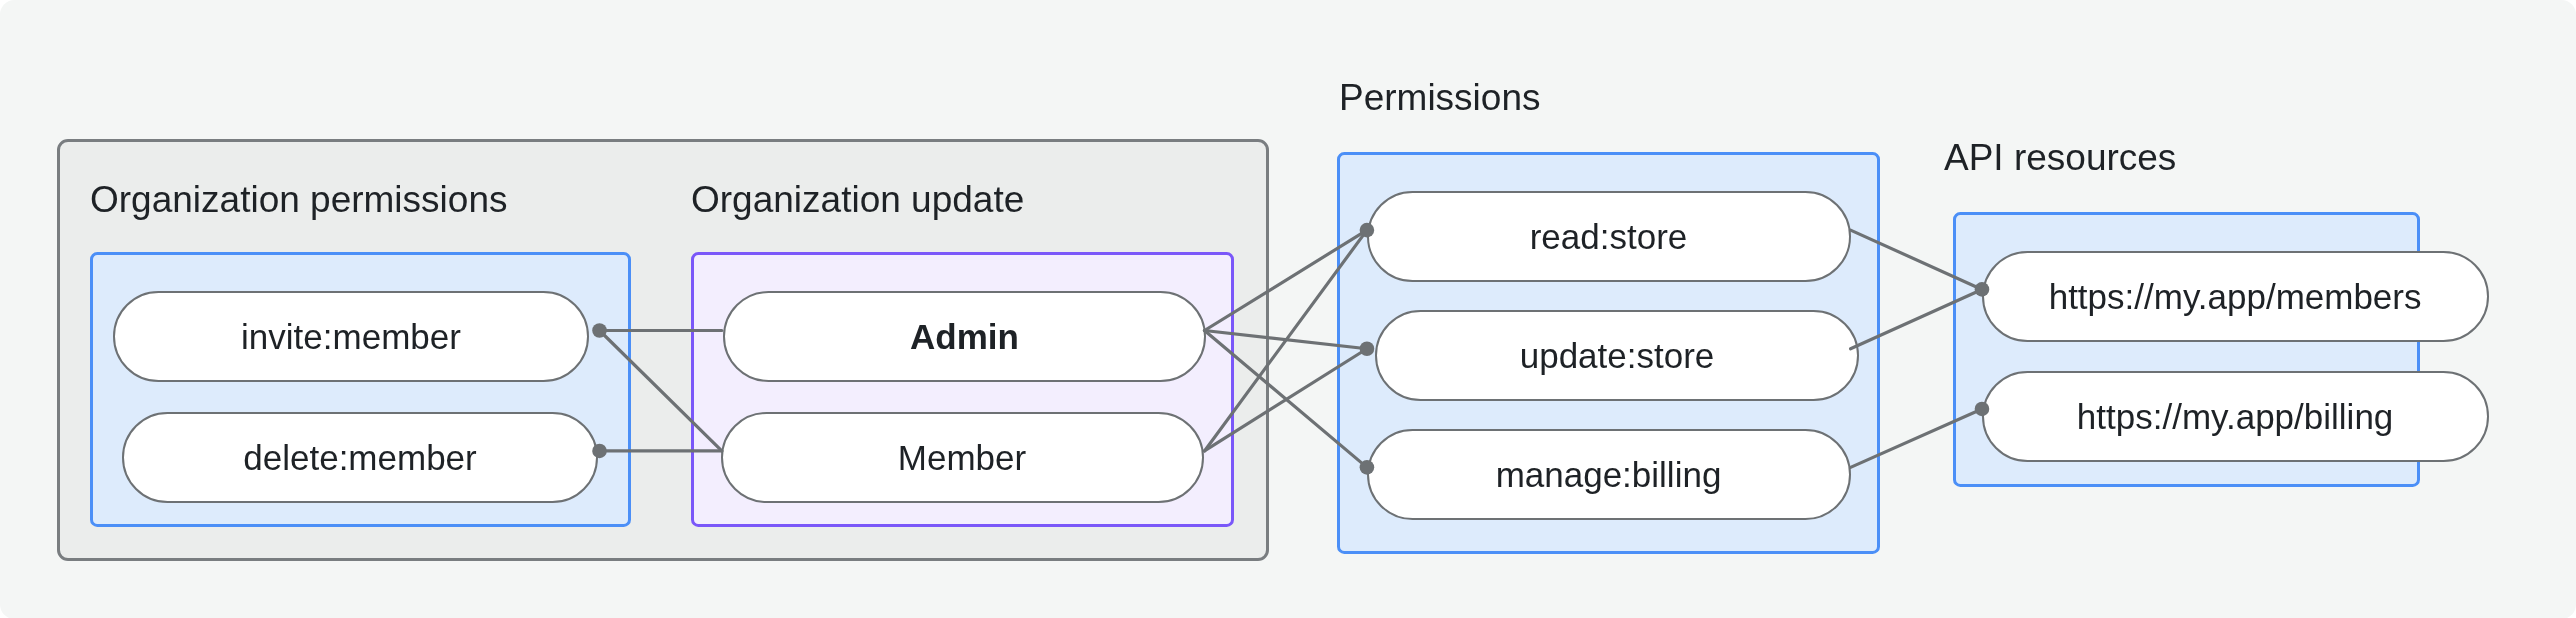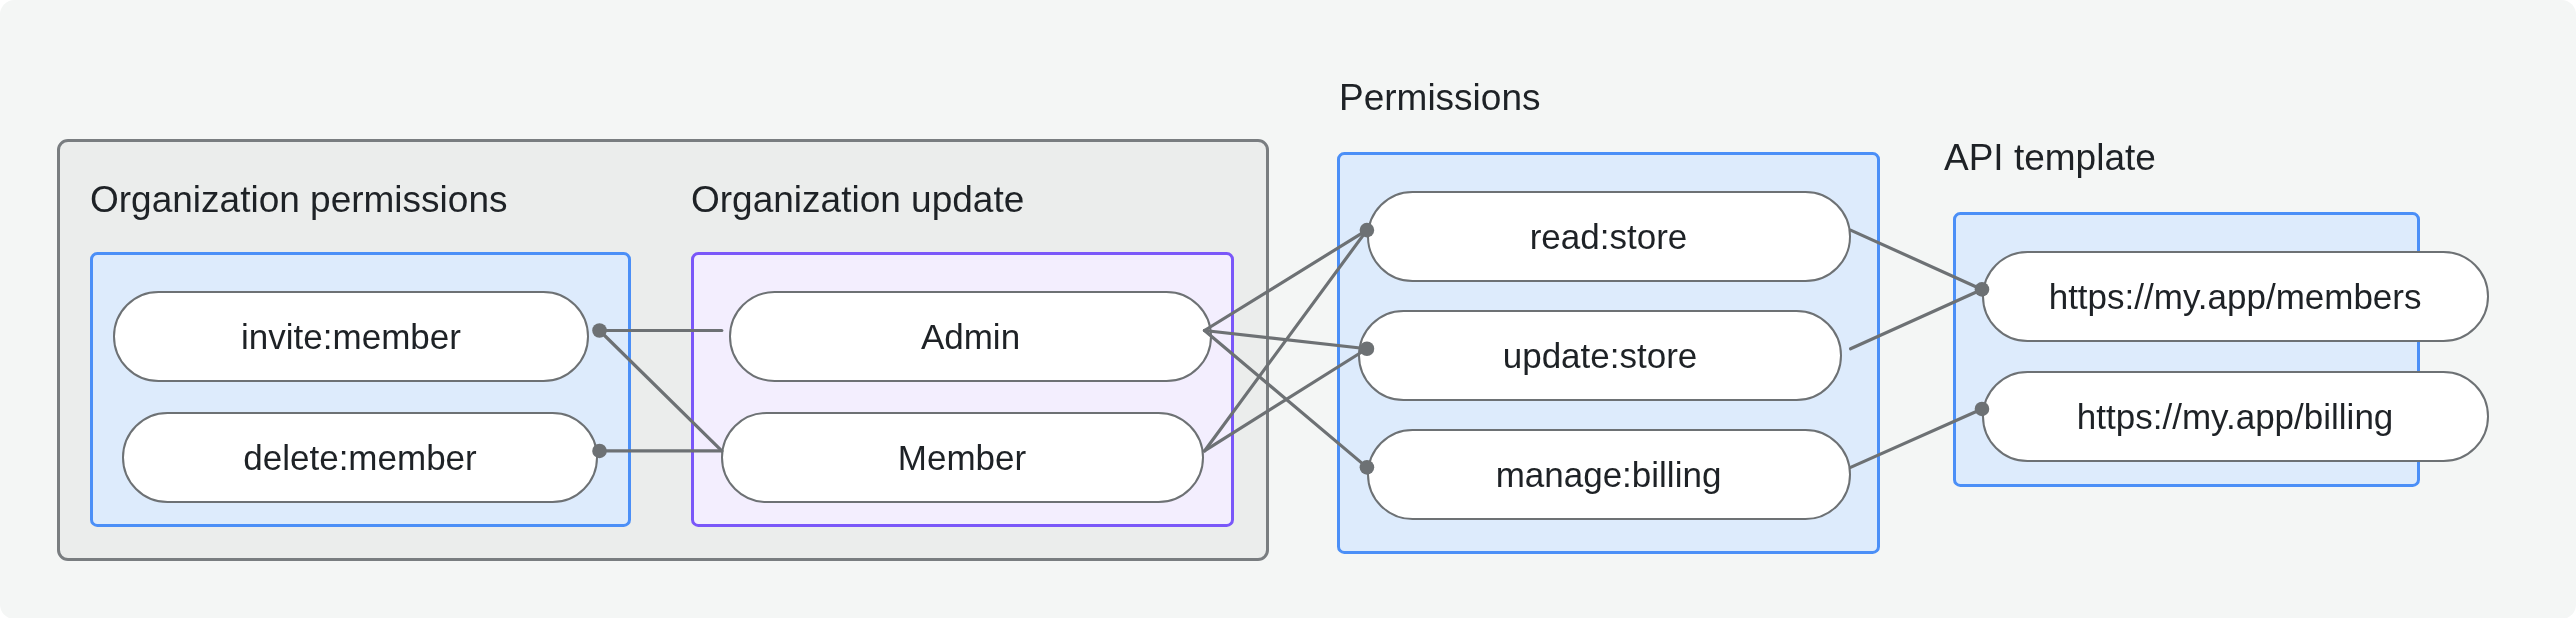--- a/index.html
+++ b/index.html
@@ -80,34 +80,34 @@
     <div class="label" style="left:30px; top:37px;">Organization permissions</div>
 
     <div class="label" style="left:631px; top:37px;">Organization update</div>
 
     <div class="node-box blue" style="left:30px; top:110px; width:541px; height:275px;">
       <div class="pill" style="left:20px; top:28px; width:476px;">invite:member</div>
       <div class="pill" style="left:29px; top:149px; width:476px;">delete:member</div>
     </div>
 
     <div class="node-box purple" style="left:631px; top:110px; width:543px; height:275px;">
-      <div class="pill" style="left:35px; top:28px; width:483px;">Admin</div>
+      <div class="pill" style="left:29px; top:28px; width:483px;font-weight:bold;">Admin</div>
       <div class="pill" style="left:26.5px; top:149px; width:483px;">Member</div>
     </div>
   </div>
 
   <div class="label" style="left:1339px; top:77px;">Permissions</div>
 
   <div class="node-box blue" style="left:1337px; top:152px; width:543px; height:402px;">
     <div class="pill" style="left:26.5px; top:28px; width:484px;">read:store</div>
-    <div class="pill" style="left:18px; top:147px; width:484px;">update:store</div>
+    <div class="pill" style="left:35px; top:147px; width:484px;">update:store</div>
     <div class="pill" style="left:26.5px; top:266px; width:484px;">manage:billing</div>
   </div>
 
-  <div class="label" style="left:1944px; top:137px;">API template</div>
+  <div class="label" style="left:1944px; top:137px;">API resources</div>
 
   <div class="node-box blue" style="left:1953px; top:212px; width:467px; height:275px;">
     <div class="pill" style="left:25.6px; top:28px; width:507px;">https://my.app/members</div>
     <div class="pill" style="left:25.6px; top:148px; width:507px;">https://my.app/billing</div>
   </div>
 
   <svg id="connectors" width="2576" height="619" viewBox="0 0 2823 678">
       <line x1="657" y1="362" x2="791" y2="362"></line>
       <line x1="657" y1="362" x2="791" y2="494"></line>
       <line x1="657" y1="494" x2="791" y2="494"></line>

